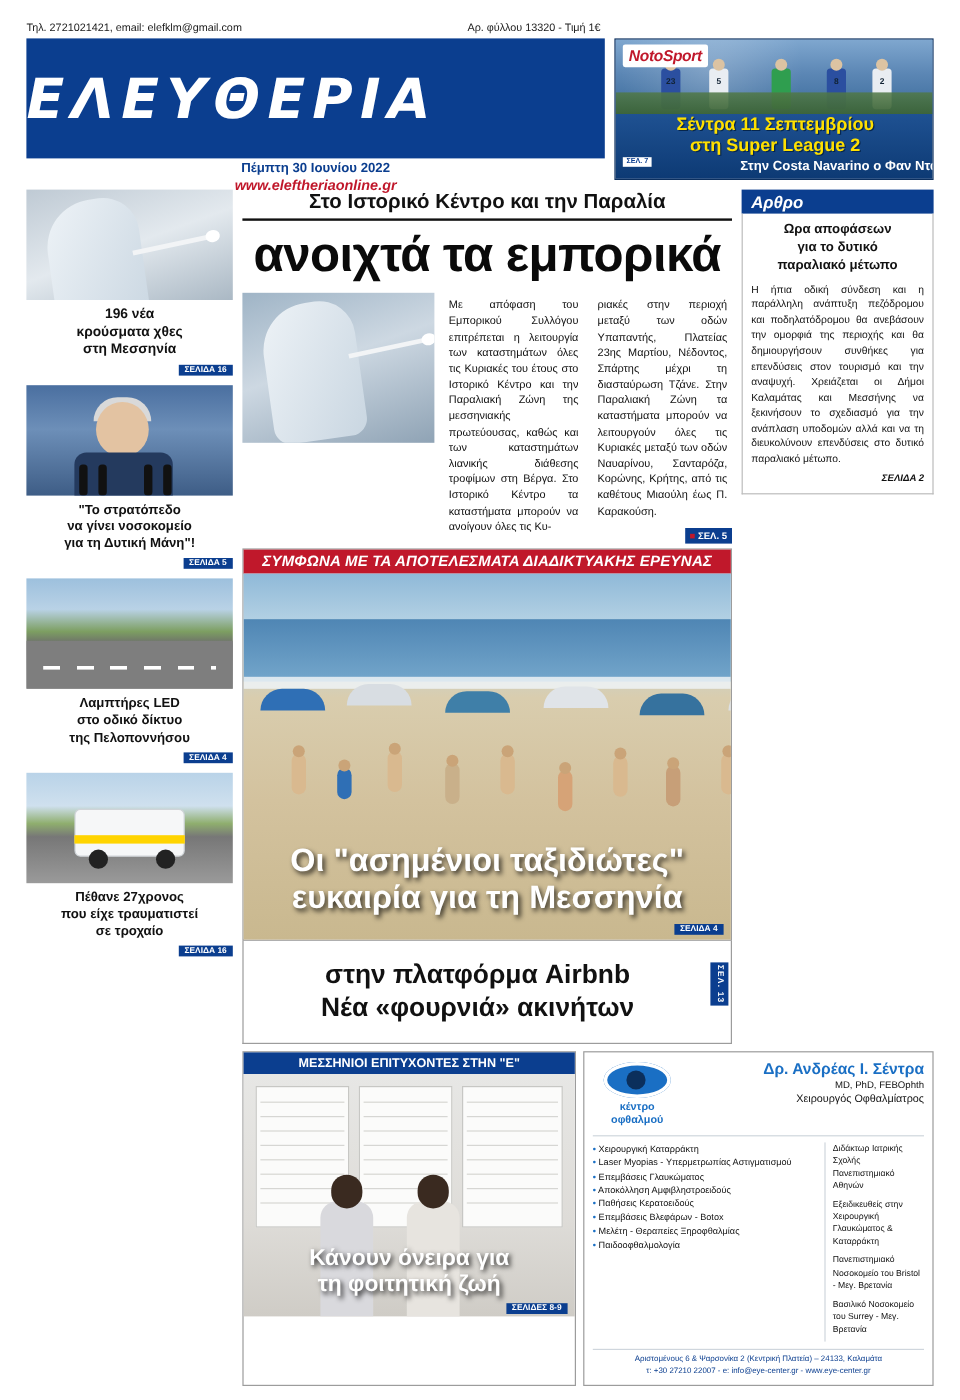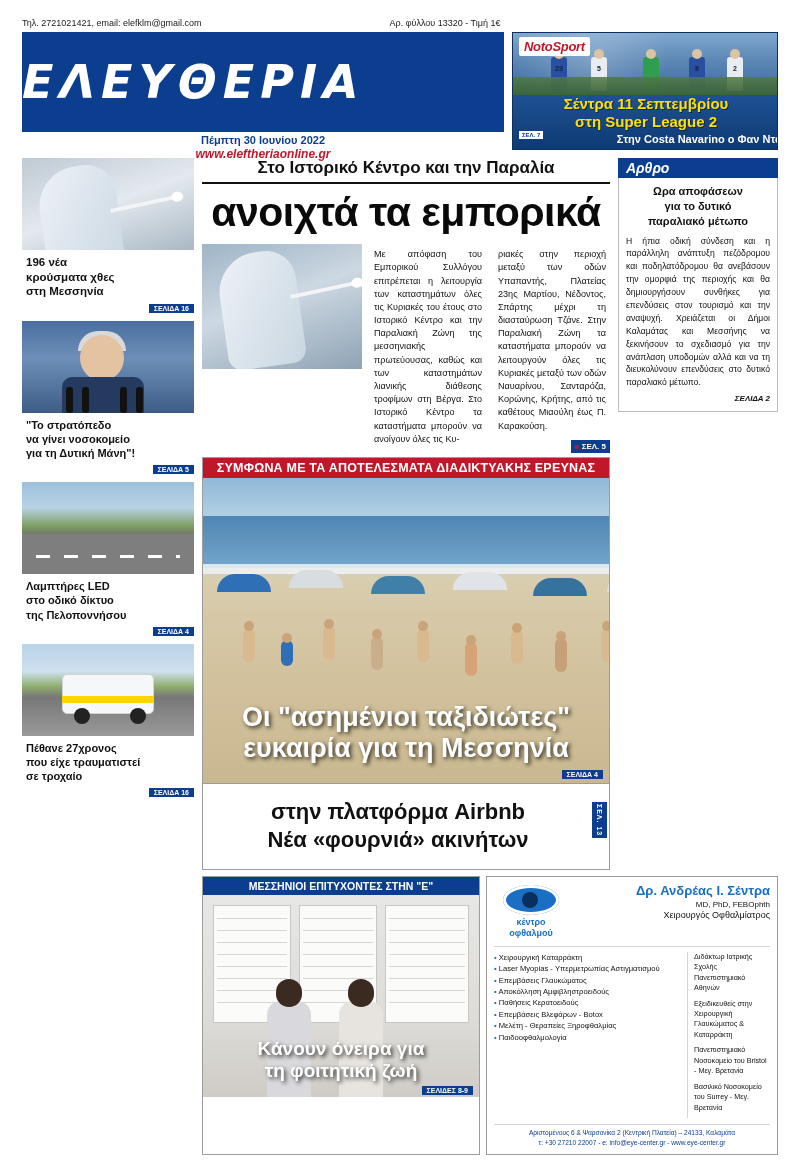--- a/index.html
+++ b/index.html
@@ -104,21 +104,21 @@
   .swab:after { content:""; position:absolute; right:-8px; top:-3px; width:12px; height:10px; border-radius:50%; background:#fff; }
   .lead-text { flex: 1 1 auto; display: flex; gap: 8px; font-size: 9.1px; line-height: 1.45; text-align: justify; color: #111; }
   .lead-text p { margin: 4px; }
   .lead-col { flex: 1; }
   .sel-inline { display: inline-block; background: #0b3e8f; color: #fff; font-size: 8px; font-weight: bold; padding: 1px 4px; margin-top: 3px; }
   .sel-inline i { color: #c0182b; font-style: normal; }
 
   
   .card { margin-bottom: 10px; position: relative; }
   .card .ph { width: 172px; height: 92px; position: relative; overflow: hidden; }
-  .card .cap { font-size: 11.5px; font-weight: bold; line-height: 1.28; padding: 5px 4px 0 4px; }
+  .card .cap { text-align: center; font-size: 11.5px; font-weight: bold; line-height: 1.28; padding: 5px 4px 0 4px; }
   .card .cap.small { font-size: 11px; }
   .sela {
     display: inline-block; background: #0b3e8f; color: #fff; font-size: 7px; font-weight: bold;
     padding: 1px 5px; position: absolute; right: 0; bottom: -2px;
   }
   .cap-wrap { position: relative; padding-bottom: 12px; }
 
   .ph-covid { background: linear-gradient(160deg,#bfcad4,#e3e9ee 50%,#aab8c4); }
   .ph-speaker {
     background: linear-gradient(180deg,#4a6fa0 0%, #6d8fb8 40%, #3e5d86 100%);
@@ -143,21 +143,21 @@
   }
   .arthro-box { border: 1px solid #bcbcbc; border-top: none; padding: 6px 7px 8px 7px; }
   .arthro-title { text-align: center; font-size: 11px; font-weight: bold; line-height: 1.35; color: #111; margin-bottom: 6px; }
   .arthro-body { font-size: 8.6px; line-height: 1.5; text-align: justify; color: #111; }
   .arthro-sel { text-align: right; font-size: 8px; font-weight: bold; font-style: italic; margin-top: 5px; }
 
   
   .feature { border: 1px solid #9c9c9c; margin-top: 4px; }
   .feature-head {
     background: #c0182b; color: #fff; text-align: center; font-weight: bold;
-    font-size: 12.5px; padding: 3px 0; letter-spacing: .2px;
+    font-size: 12.5px; padding: 3px 0; letter-spacing: .2px; font-style: italic;
   }
   .feature-photo {
     position: relative; height: 305px; overflow: hidden;
     background: linear-gradient(180deg,#8fb9d8 0%, #bcd6e6 16%, #d9cdae 34%, #d3c29e 62%, #c9b88f 100%);
   }
   .umbrella { position: absolute; width: 54px; height: 18px; border-radius: 27px 27px 0 0; }
   .sea { position: absolute; left: 0; top: 38px; width: 100%; height: 52px; background: linear-gradient(180deg,#4f86b4,#74a6cb); }
   .surf { position: absolute; left: 0; top: 86px; width: 100%; height: 10px; background: #eef3f6; opacity: .85; }
   .person { position: absolute; width: 12px; height: 34px; border-radius: 6px; background: #d9b98f; }
   .person:before { content:""; position:absolute; top:-7px; left:1px; width:10px; height:10px; border-radius:50%; background:#caa478; }

